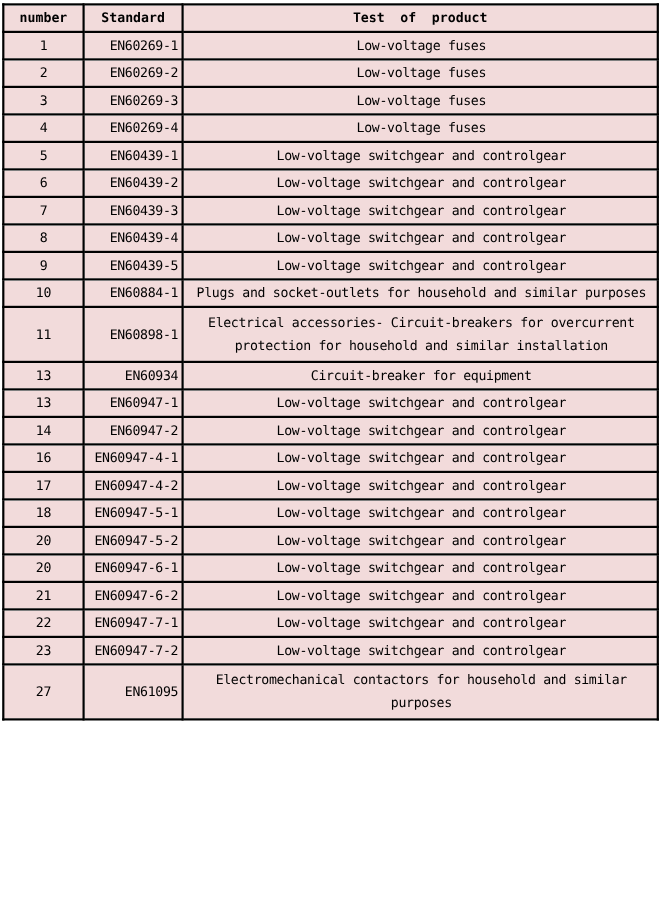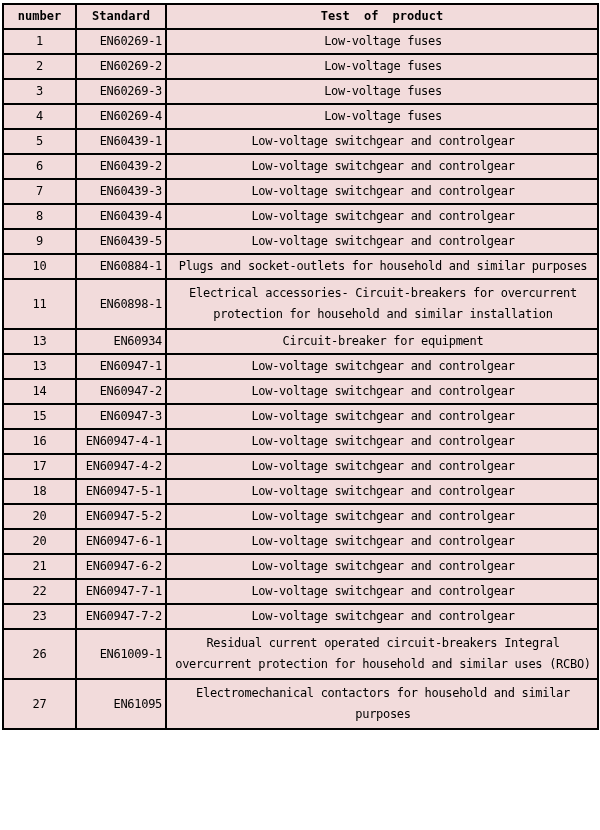--- a/index.html
+++ b/index.html
@@ -129,25 +129,20 @@
     <td class="num">13</td>
     <td class="std">EN60947-1</td>
     <td class="test">Low-voltage switchgear and controlgear</td>
   </tr>
       <tr>
     <td class="num">14</td>
     <td class="std">EN60947-2</td>
     <td class="test">Low-voltage switchgear and controlgear</td>
   </tr>
       <tr>
-    <td class="num">15</td>
-    <td class="std">EN60947-3</td>
-    <td class="test">Low-voltage switchgear and controlgear</td>
-  </tr>
-      <tr>
     <td class="num">16</td>
     <td class="std">EN60947-4-1</td>
     <td class="test">Low-voltage switchgear and controlgear</td>
   </tr>
       <tr>
     <td class="num">17</td>
     <td class="std">EN60947-4-2</td>
     <td class="test">Low-voltage switchgear and controlgear</td>
   </tr>
       <tr>
@@ -174,23 +169,18 @@
     <td class="num">22</td>
     <td class="std">EN60947-7-1</td>
     <td class="test">Low-voltage switchgear and controlgear</td>
   </tr>
       <tr>
     <td class="num">23</td>
     <td class="std">EN60947-7-2</td>
     <td class="test">Low-voltage switchgear and controlgear</td>
   </tr>
       <tr class="tall">
-    <td class="num">26</td>
-    <td class="std">EN61009-1</td>
-    <td class="test">Residual current operated circuit-breakers Integral overcurrent protection for household and similar uses (RCBO)</td>
-  </tr>
-      <tr class="tall">
     <td class="num">27</td>
     <td class="std">EN61095</td>
     <td class="test">Electromechanical contactors for household and similar purposes</td>
   </tr>
     </tbody>
 </table>
 
 </body></html>

